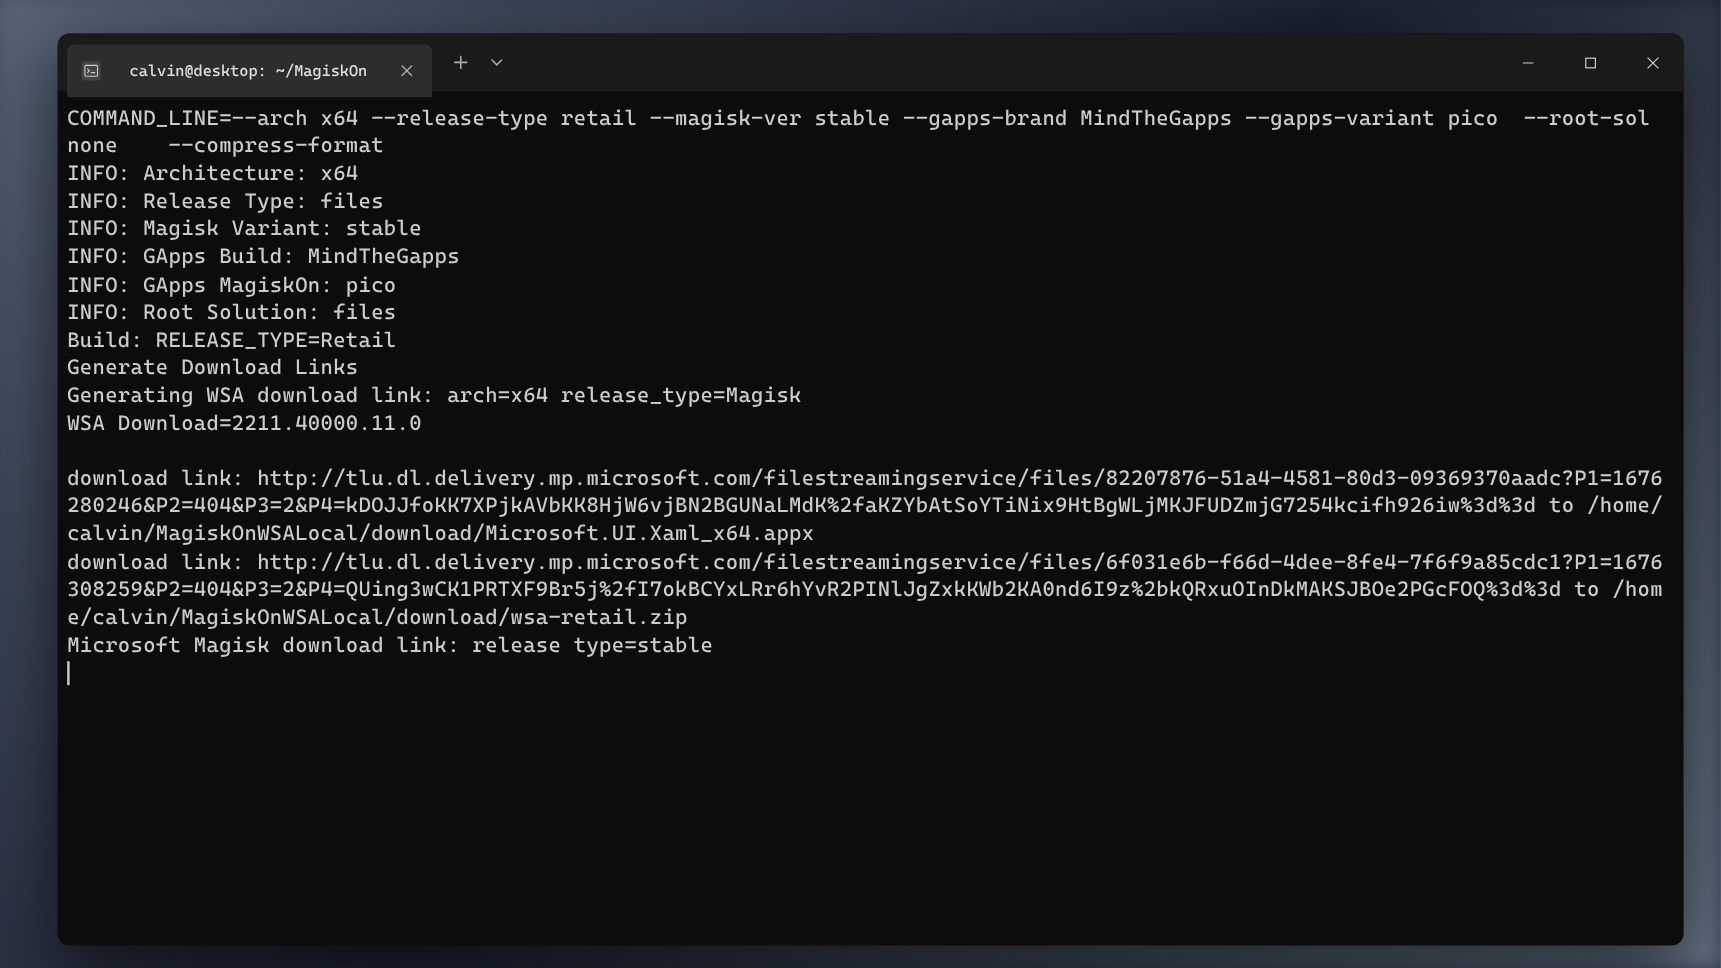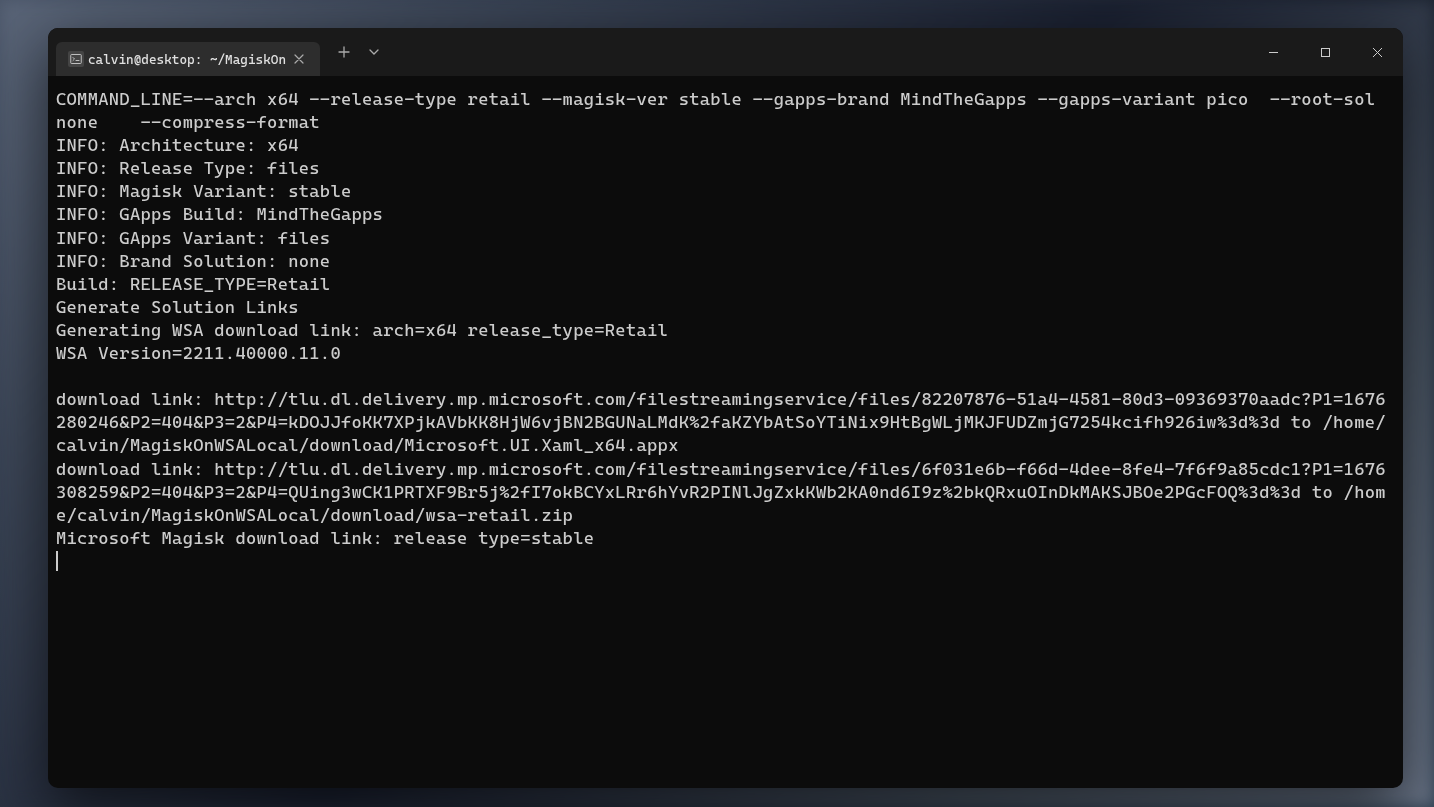--- a/index.html
+++ b/index.html
@@ -40,26 +40,26 @@
     .tab-strip {
       display: flex;
       align-items: center;
       padding-left: 8px;
       height: 100%;
     }
     .tab {
       display: flex;
       align-items: center;
       background: #2d2d2d;
-      height: 34px;
+      height: 44px;
       padding: 0 12px;
       border-radius: 6px 6px 0 0;
       margin-top: 14px;
       min-width: 240px;
-      gap: 4px;
+      gap: 24px;
       position: relative;
     }
     .tab-icon {
       width: 16px;
       height: 16px;
       display: inline-flex;
       align-items: center;
       justify-content: center;
       font-size: 11px;
       background: #444;
@@ -187,24 +187,24 @@
         </svg>
       </div>
     </div>
   </div>
 
   <div class="terminal-content"><span>COMMAND_LINE=--arch x64 --release-type retail --magisk-ver stable --gapps-brand MindTheGapps --gapps-variant pico  --root-sol none    --compress-format</span>
 <span>INFO: Architecture: x64</span>
 <span>INFO: Release Type: files</span>
 <span>INFO: Magisk Variant: stable</span>
 <span>INFO: GApps Build: MindTheGapps</span>
-<span>INFO: GApps Variant: files</span>
-<span>INFO: Brand Solution: none</span>
+<span>INFO: GApps MagiskOn: pico</span>
+<span>INFO: Root Solution: files</span>
 <span>Build: RELEASE_TYPE=Retail</span>
-<span>Generate Solution Links</span>
-<span>Generating WSA download link: arch=x64 release_type=Retail</span>
-<span>WSA Version=2211.40000.11.0</span>
+<span>Generate Download Links</span>
+<span>Generating WSA download link: arch=x64 release_type=Magisk</span>
+<span>WSA Download=2211.40000.11.0</span>
 <span></span>
 <span>download link: http://tlu.dl.delivery.mp.microsoft.com/filestreamingservice/files/82207876-51a4-4581-80d3-09369370aadc?P1=1676280246&amp;P2=404&amp;P3=2&amp;P4=kDOJJfoKK7XPjkAVbKK8HjW6vjBN2BGUNaLMdK%2faKZYbAtSoYTiNix9HtBgWLjMKJFUDZmjG7254kcifh926iw%3d%3d to /home/calvin/MagiskOnWSALocal/download/Microsoft.UI.Xaml_x64.appx</span>
 <span>download link: http://tlu.dl.delivery.mp.microsoft.com/filestreamingservice/files/6f031e6b-f66d-4dee-8fe4-7f6f9a85cdc1?P1=1676308259&amp;P2=404&amp;P3=2&amp;P4=QUing3wCK1PRTXF9Br5j%2fI7okBCYxLRr6hYvR2PINlJgZxkKWb2KA0nd6I9z%2bkQRxuOInDkMAKSJBOe2PGcFOQ%3d%3d to /home/calvin/MagiskOnWSALocal/download/wsa-retail.zip</span>
 <span>Microsoft Magisk download link: release type=stable</span>
 <span class="cursor"></span></div>
 </div>
 
 </body></html>

